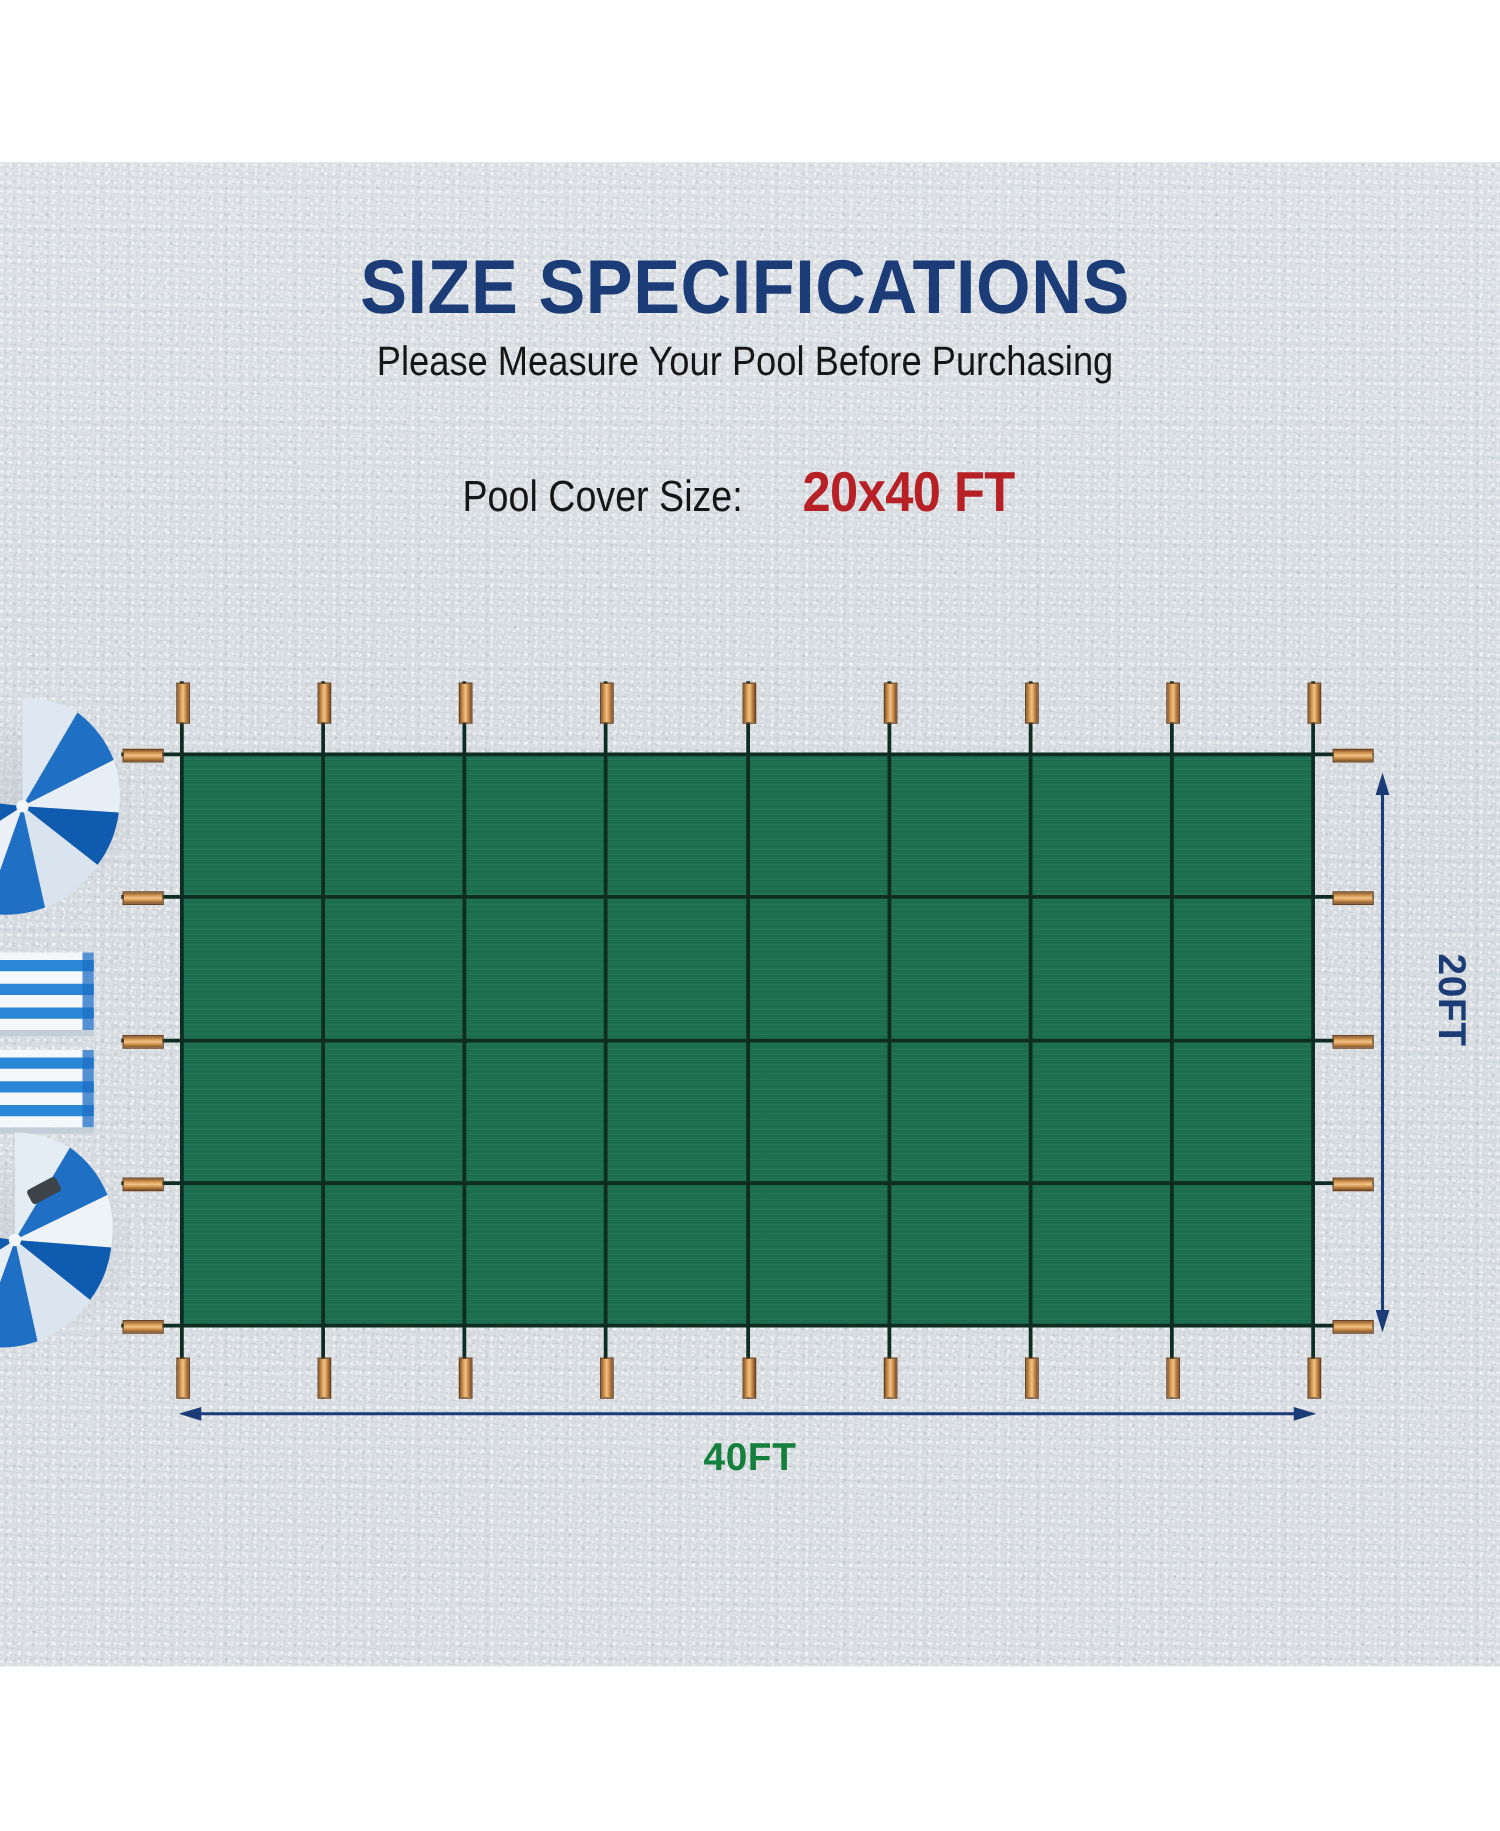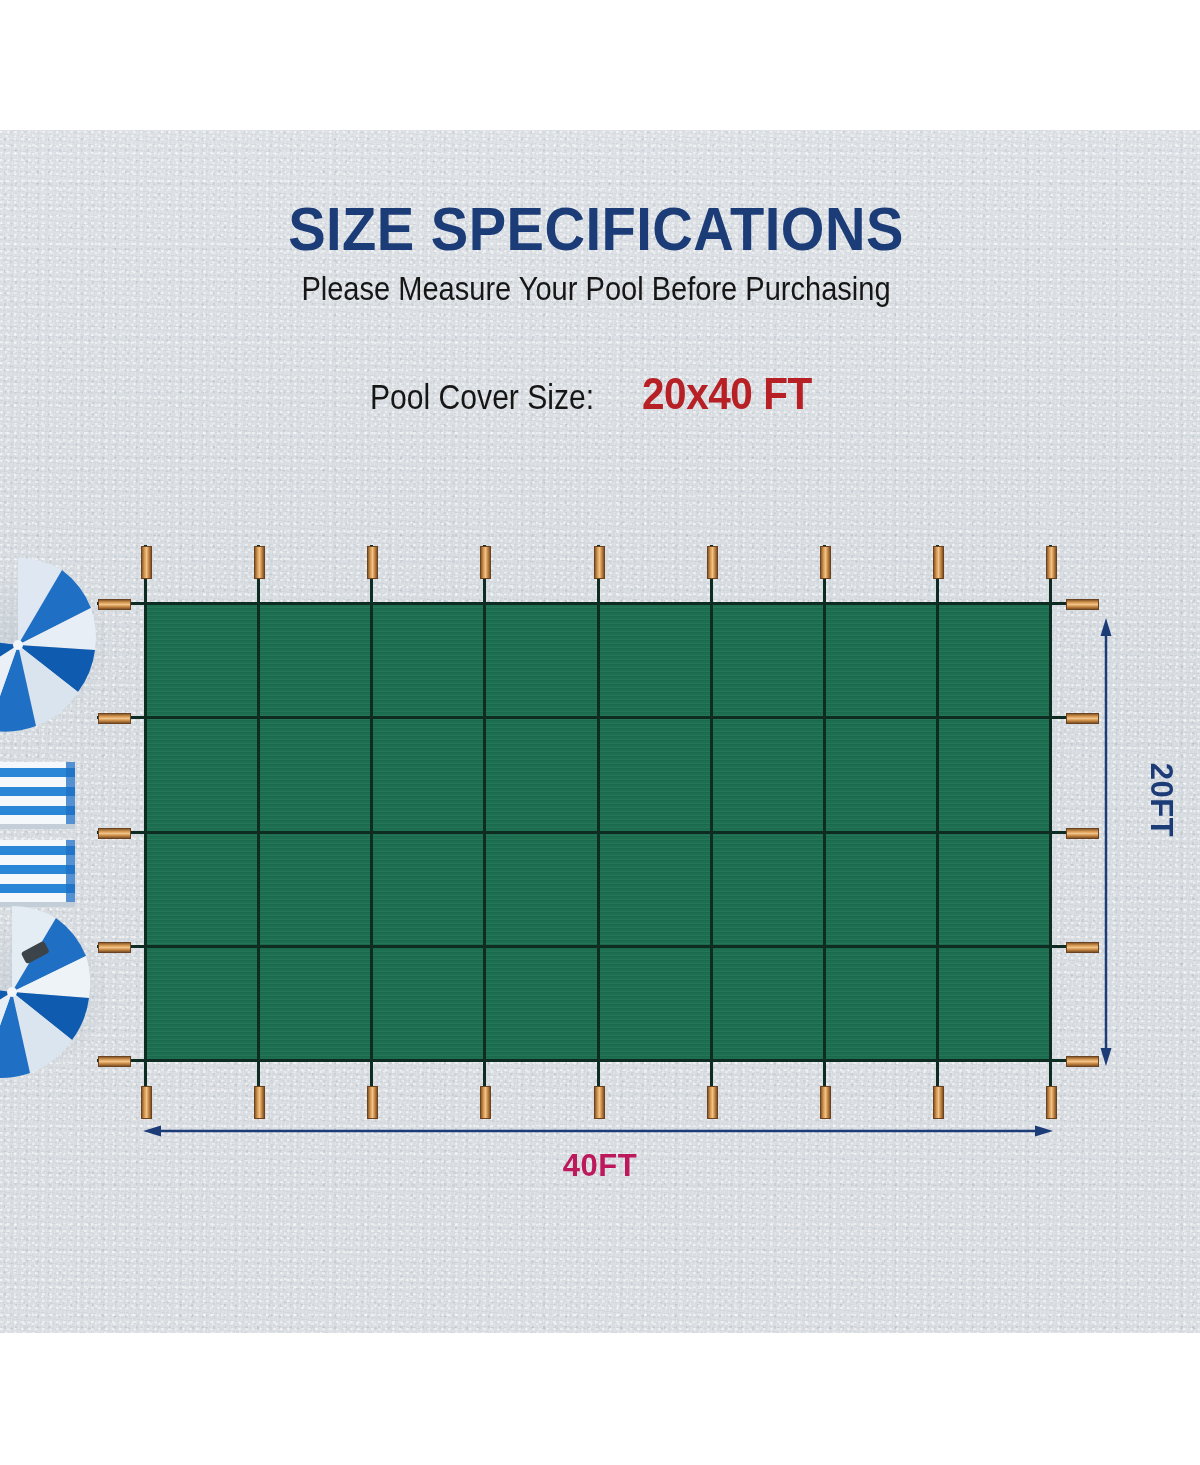--- a/index.html
+++ b/index.html
@@ -185,21 +185,21 @@
   }
   #label-40ft {
     position: absolute;
     left: 0;
     top: 1148px;
     width: 1200px;
     text-align: center;
     z-index: 7;
     font-size: 31px;
     font-weight: bold;
-    color: #be185d;
+    color: #15803d;
     letter-spacing: 0.5px;
   }
 
   
   #props {
     position: absolute;
     left: 0;
     top: 540px;
     width: 110px;
     height: 560px;

